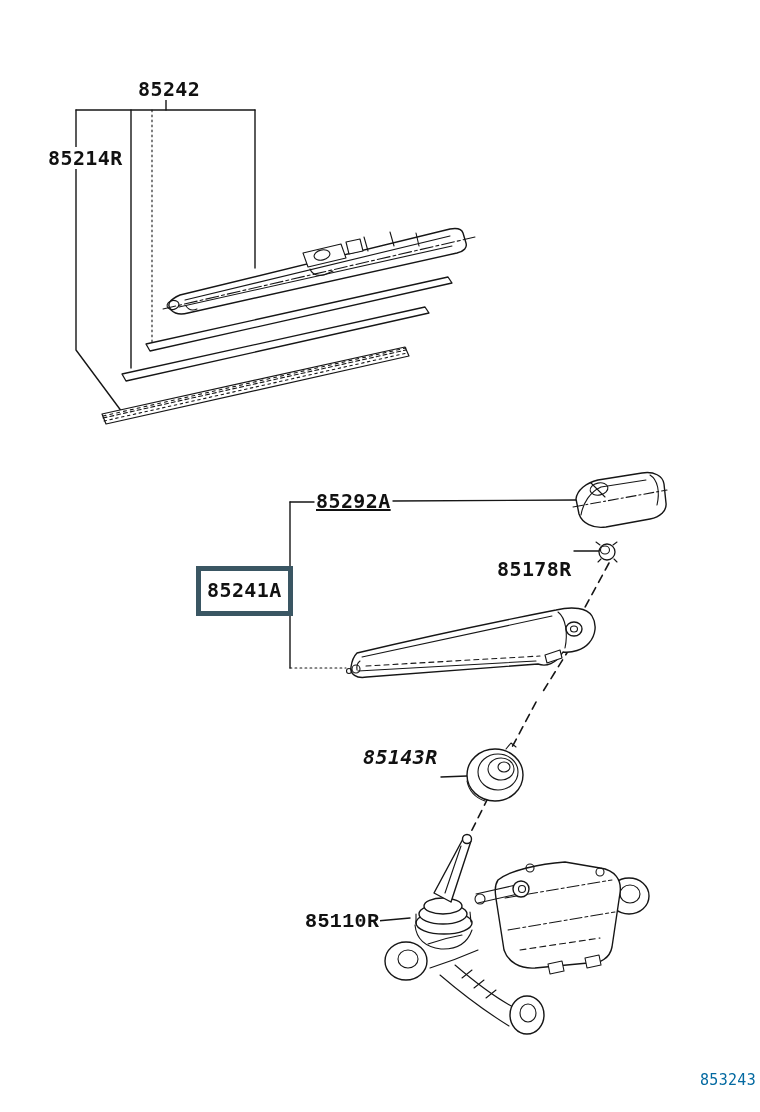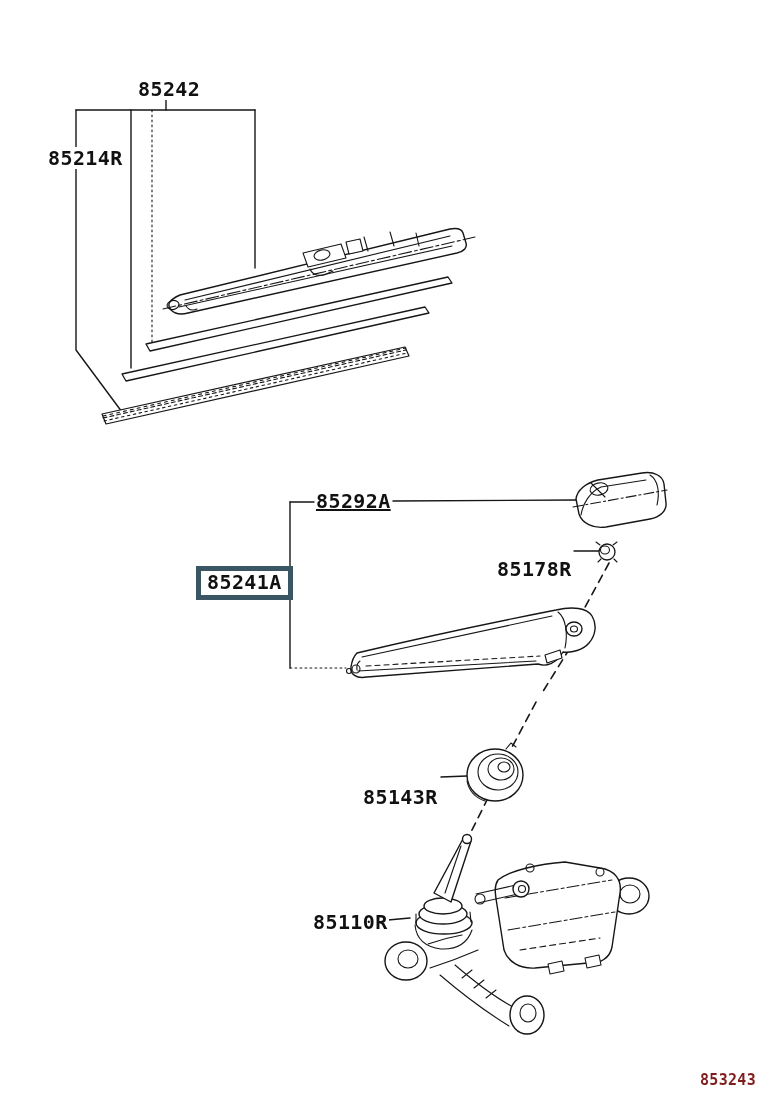--- a/index.html
+++ b/index.html
@@ -12,29 +12,29 @@
   svg.art * { fill:none; stroke-linecap:round; stroke-linejoin:round; }
   svg.art .w { fill:#ffffff; }
   svg.art .thin { stroke-width:1.1; }
   .part-label {
     position:absolute; font-size:20px; font-weight:bold; color:#111;
     line-height:20px; letter-spacing:0.4px; background:#fff; white-space:nowrap;
     padding:1px 1px; cursor:default;
   }
   .highlight-box {
     position:absolute; background:#fff; border:5px solid #22c55e;
-    padding:1px 6px; line-height:20px;
+    padding:9px 6px; line-height:20px;
   }
   .highlight-box .part-label-inner {
     font-size:20px; font-weight:bold; color:#111; letter-spacing:0.4px;
     line-height:20px; white-space:nowrap;
   }
   .figure-code {
-    position:absolute; left:700px; top:1071px; font-size:15px; font-weight:bold;
-    color:#7f1d1d; letter-spacing:0.3px;
+    position:absolute; left:700px; top:1071px; font-size:15px; font-weight:normal;
+    color:#0369a1; letter-spacing:0.3px;
   }
 </style>
 </head>
 <body>
 
 <div class="page" style="background: rgb(255, 255, 255);">
 
   <svg class="art" width="760" height="1112" viewBox="0 0 760 1112" style="stroke: rgb(22, 22, 22);">
 
     <g stroke-width="1.4">
@@ -184,18 +184,18 @@
   <div class="part-label" style="left:47px; top:123px;margin-top:24px;">85214R</div>
 
   <div class="part-label" style="left:315px; top:490px;text-decoration:underline;">85292A</div>
 
   <div class="part-label" style="left:496px; top:558px;">85178R</div>
 
   <div class="highlight-box" style="left: 196px; top: 566px; border-color: rgb(58, 86, 99);">
     <span class="part-label-inner">85241A</span>
   </div>
 
-  <div class="part-label" style="left:362px; top:786px;">85143R</div>
-
-  <div class="part-label" style="left:312px; top:911px;">85110R</div>
+  <div class="part-label" style="left:362px; top:746px;font-style:italic;">85143R</div>
+
+  <div class="part-label" style="left:304px; top:911px;font-family:Liberation Mono, monospace;">85110R</div>
 
   <div class="figure-code">853243</div>
 </div>
 
 </body></html>

